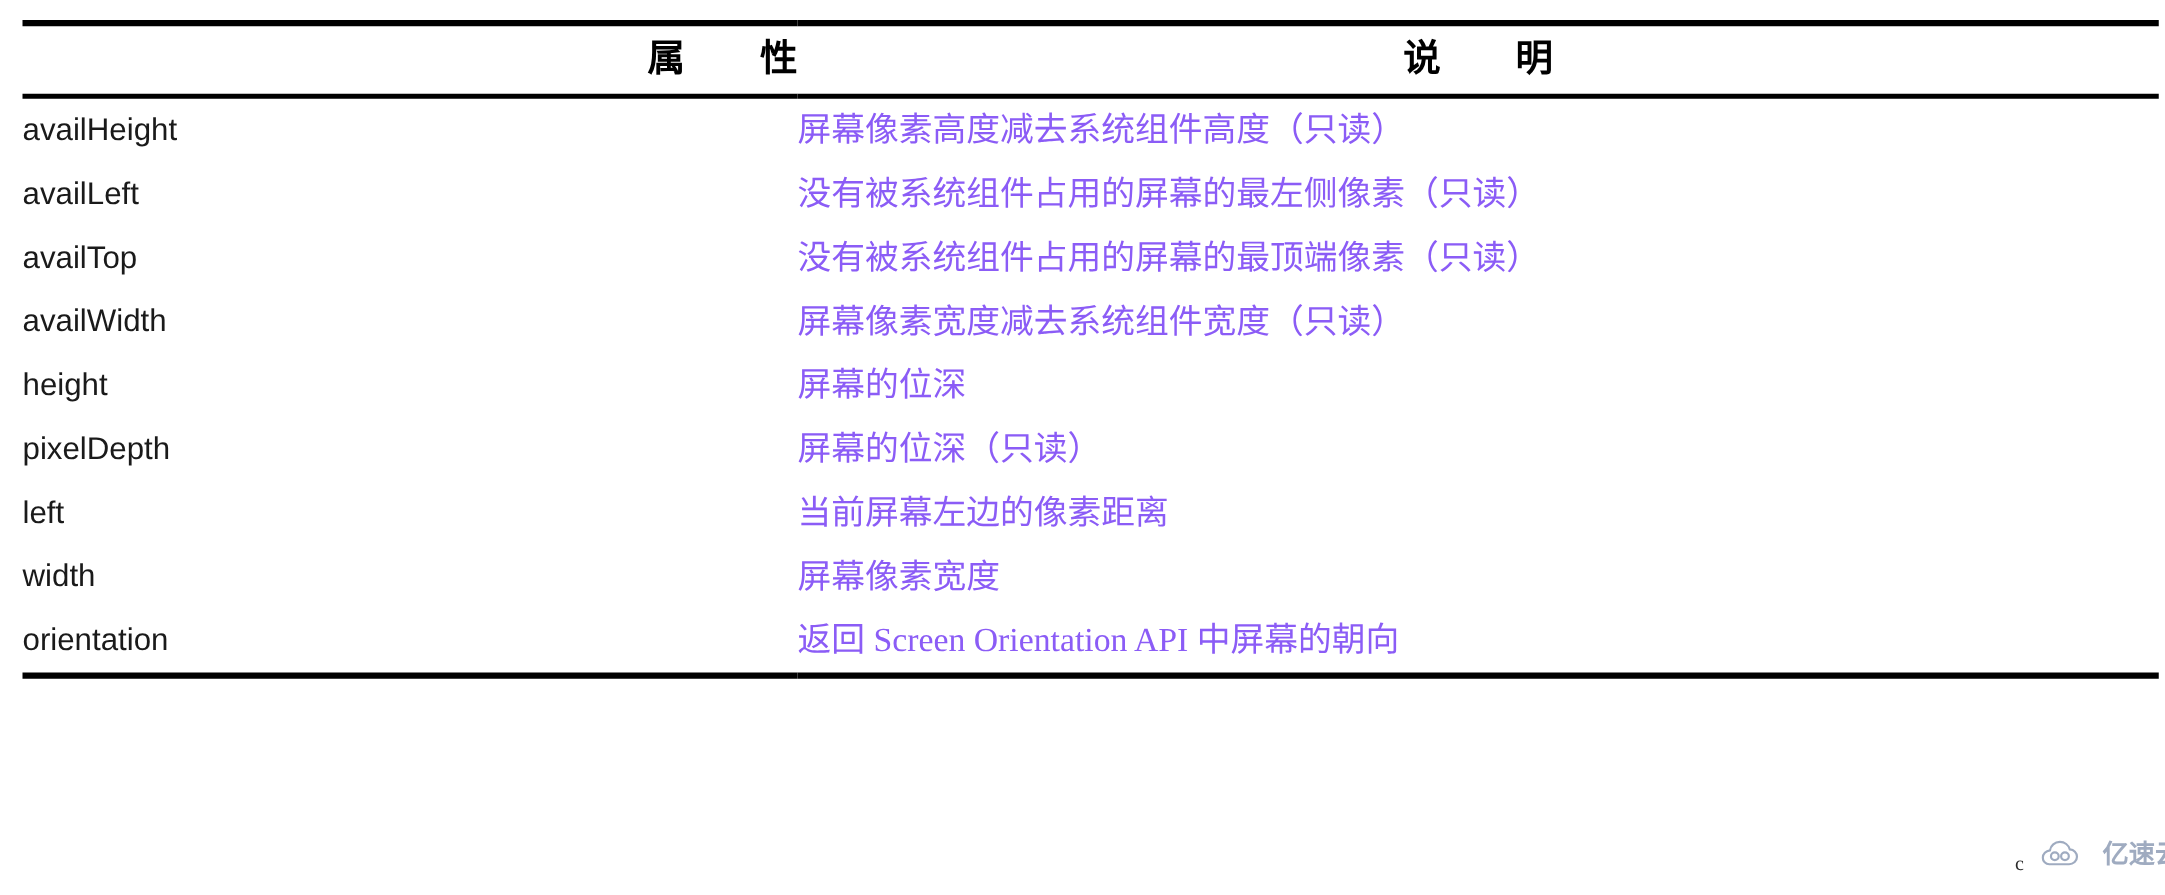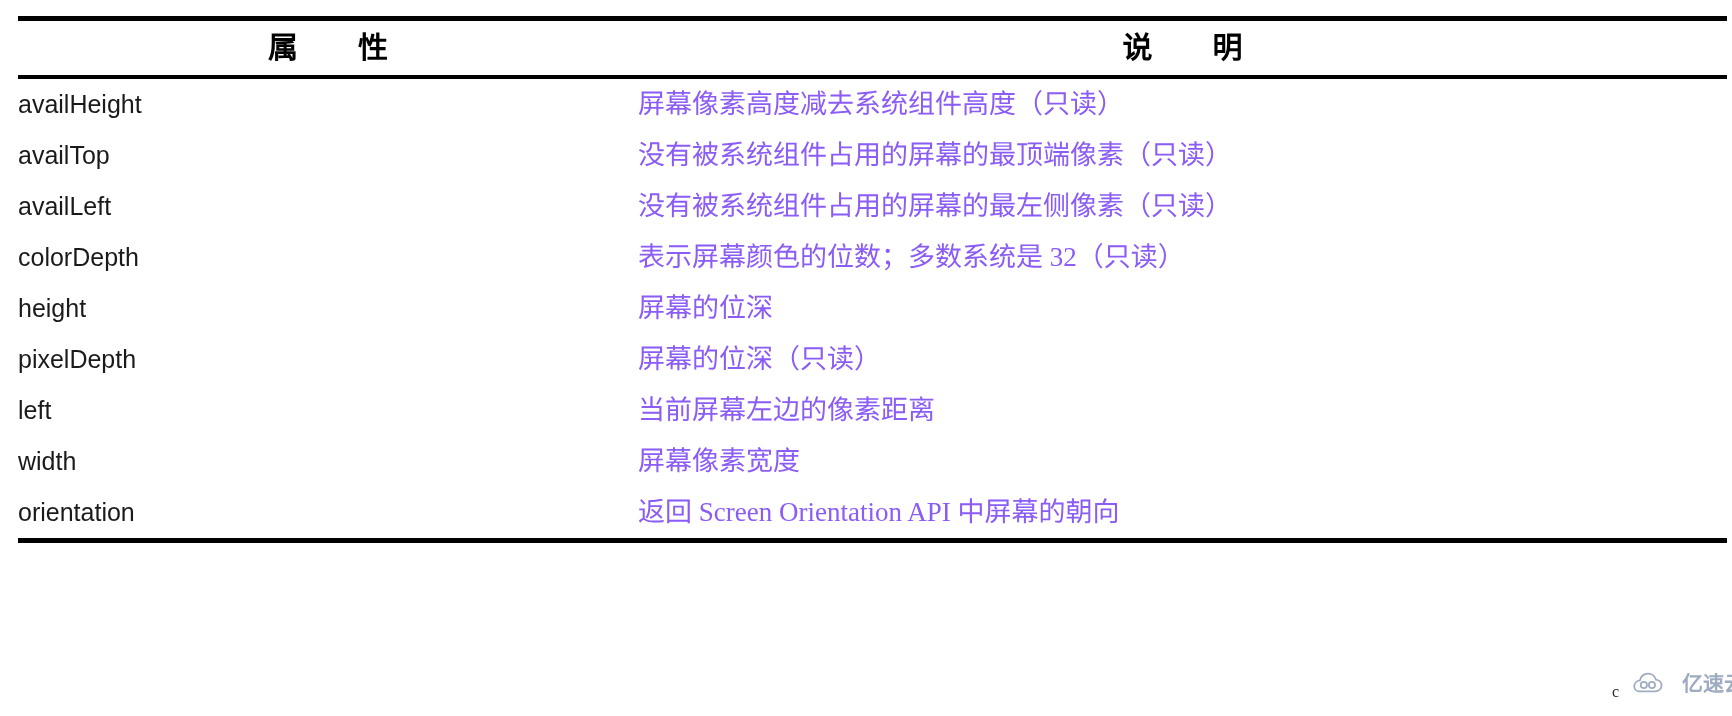--- a/index.html
+++ b/index.html
@@ -35,21 +35,21 @@
   
   table.prop-table thead tr.head-row th {
     border-top: 5px solid #000000;
     border-bottom: 4px solid #000000;
     padding: 0;
     height: 54px;
     vertical-align: middle;
   }
 
   .head-cell-prop {
-    text-align: center;
+    text-align: right;
     padding-left: 130px;
   }
   .head-cell-desc {
     text-align: center;
     padding-left: 780px;
   }
 
   .head-text {
     font-family: "Liberation Sans", "DejaVu Sans", sans-serif;
     font-weight: 700;
@@ -152,40 +152,40 @@
       <tr class="data-row">
         <td class="cell-prop">
           <span class="prop-name">availHeight</span>
         </td>
         <td class="cell-desc">
           <span class="desc-text">屏幕像素高度减去系统组件高度（只读）</span>
         </td>
       </tr>
       <tr class="data-row">
         <td class="cell-prop">
+          <span class="prop-name">availLeft</span>
+        </td>
+        <td class="cell-desc">
+          <span class="desc-text">没有被系统组件占用的屏幕的最左侧像素（只读）</span>
+        </td>
+      </tr>
+      <tr class="data-row">
+        <td class="cell-prop">
           <span class="prop-name">availTop</span>
         </td>
         <td class="cell-desc">
           <span class="desc-text">没有被系统组件占用的屏幕的最顶端像素（只读）</span>
         </td>
       </tr>
       <tr class="data-row">
         <td class="cell-prop">
-          <span class="prop-name">availLeft</span>
-        </td>
-        <td class="cell-desc">
-          <span class="desc-text">没有被系统组件占用的屏幕的最左侧像素（只读）</span>
-        </td>
-      </tr>
-      <tr class="data-row">
-        <td class="cell-prop">
-          <span class="prop-name">colorDepth</span>
-        </td>
-        <td class="cell-desc">
-          <span class="desc-text">表示屏幕颜色的位数；多数系统是 32（只读）</span>
+          <span class="prop-name">availWidth</span>
+        </td>
+        <td class="cell-desc">
+          <span class="desc-text">屏幕像素宽度减去系统组件宽度（只读）</span>
         </td>
       </tr>
       <tr class="data-row">
         <td class="cell-prop">
           <span class="prop-name">height</span>
         </td>
         <td class="cell-desc">
           <span class="desc-text">屏幕的位深</span>
         </td>
       </tr>

